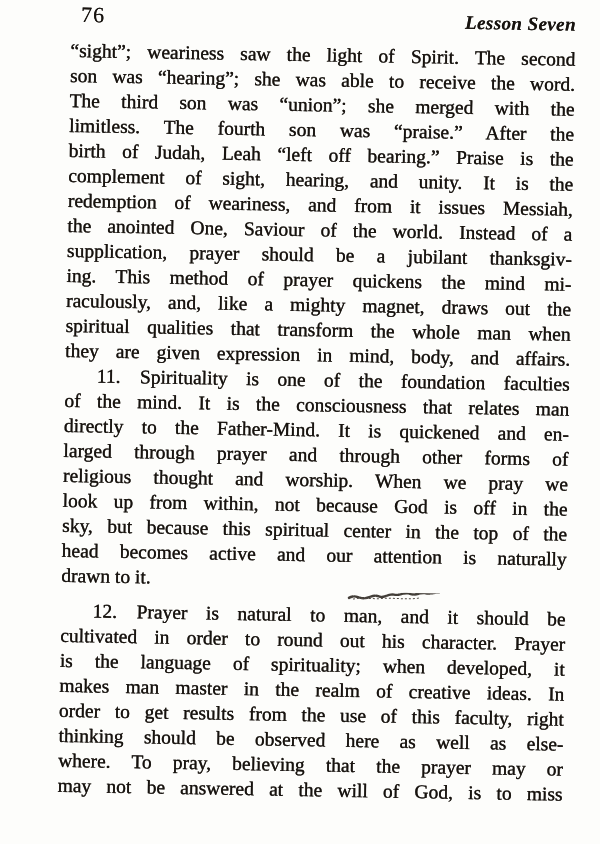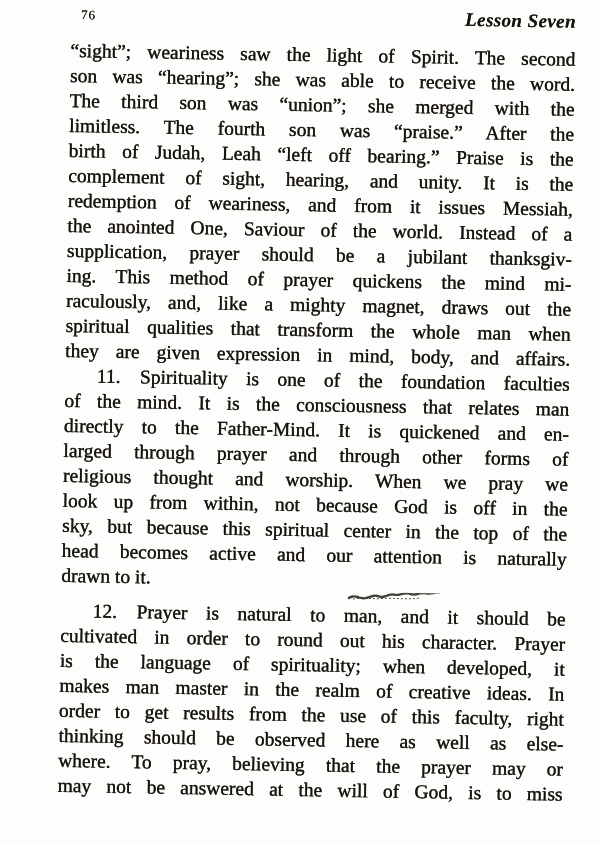--- a/index.html
+++ b/index.html
@@ -26,21 +26,21 @@
     transform-origin: 236px 416px;
   }
   .header {
     display: flex;
     justify-content: space-between;
     align-items: baseline;
     height: 24px;
     padding-left: 10px;
   }
   .pagenum {
-    font-size: 13px;
+    font-size: 22px;
     letter-spacing: 1px;
     text-shadow: 0 0 0.5px rgba(23,19,15,0.9);
   }
   .title {
     font-size: 19px;
     font-weight: bold;
     font-style: italic;
     letter-spacing: 0.4px;
     text-shadow: 0 0 0.5px rgba(23,19,15,0.85);
   }

